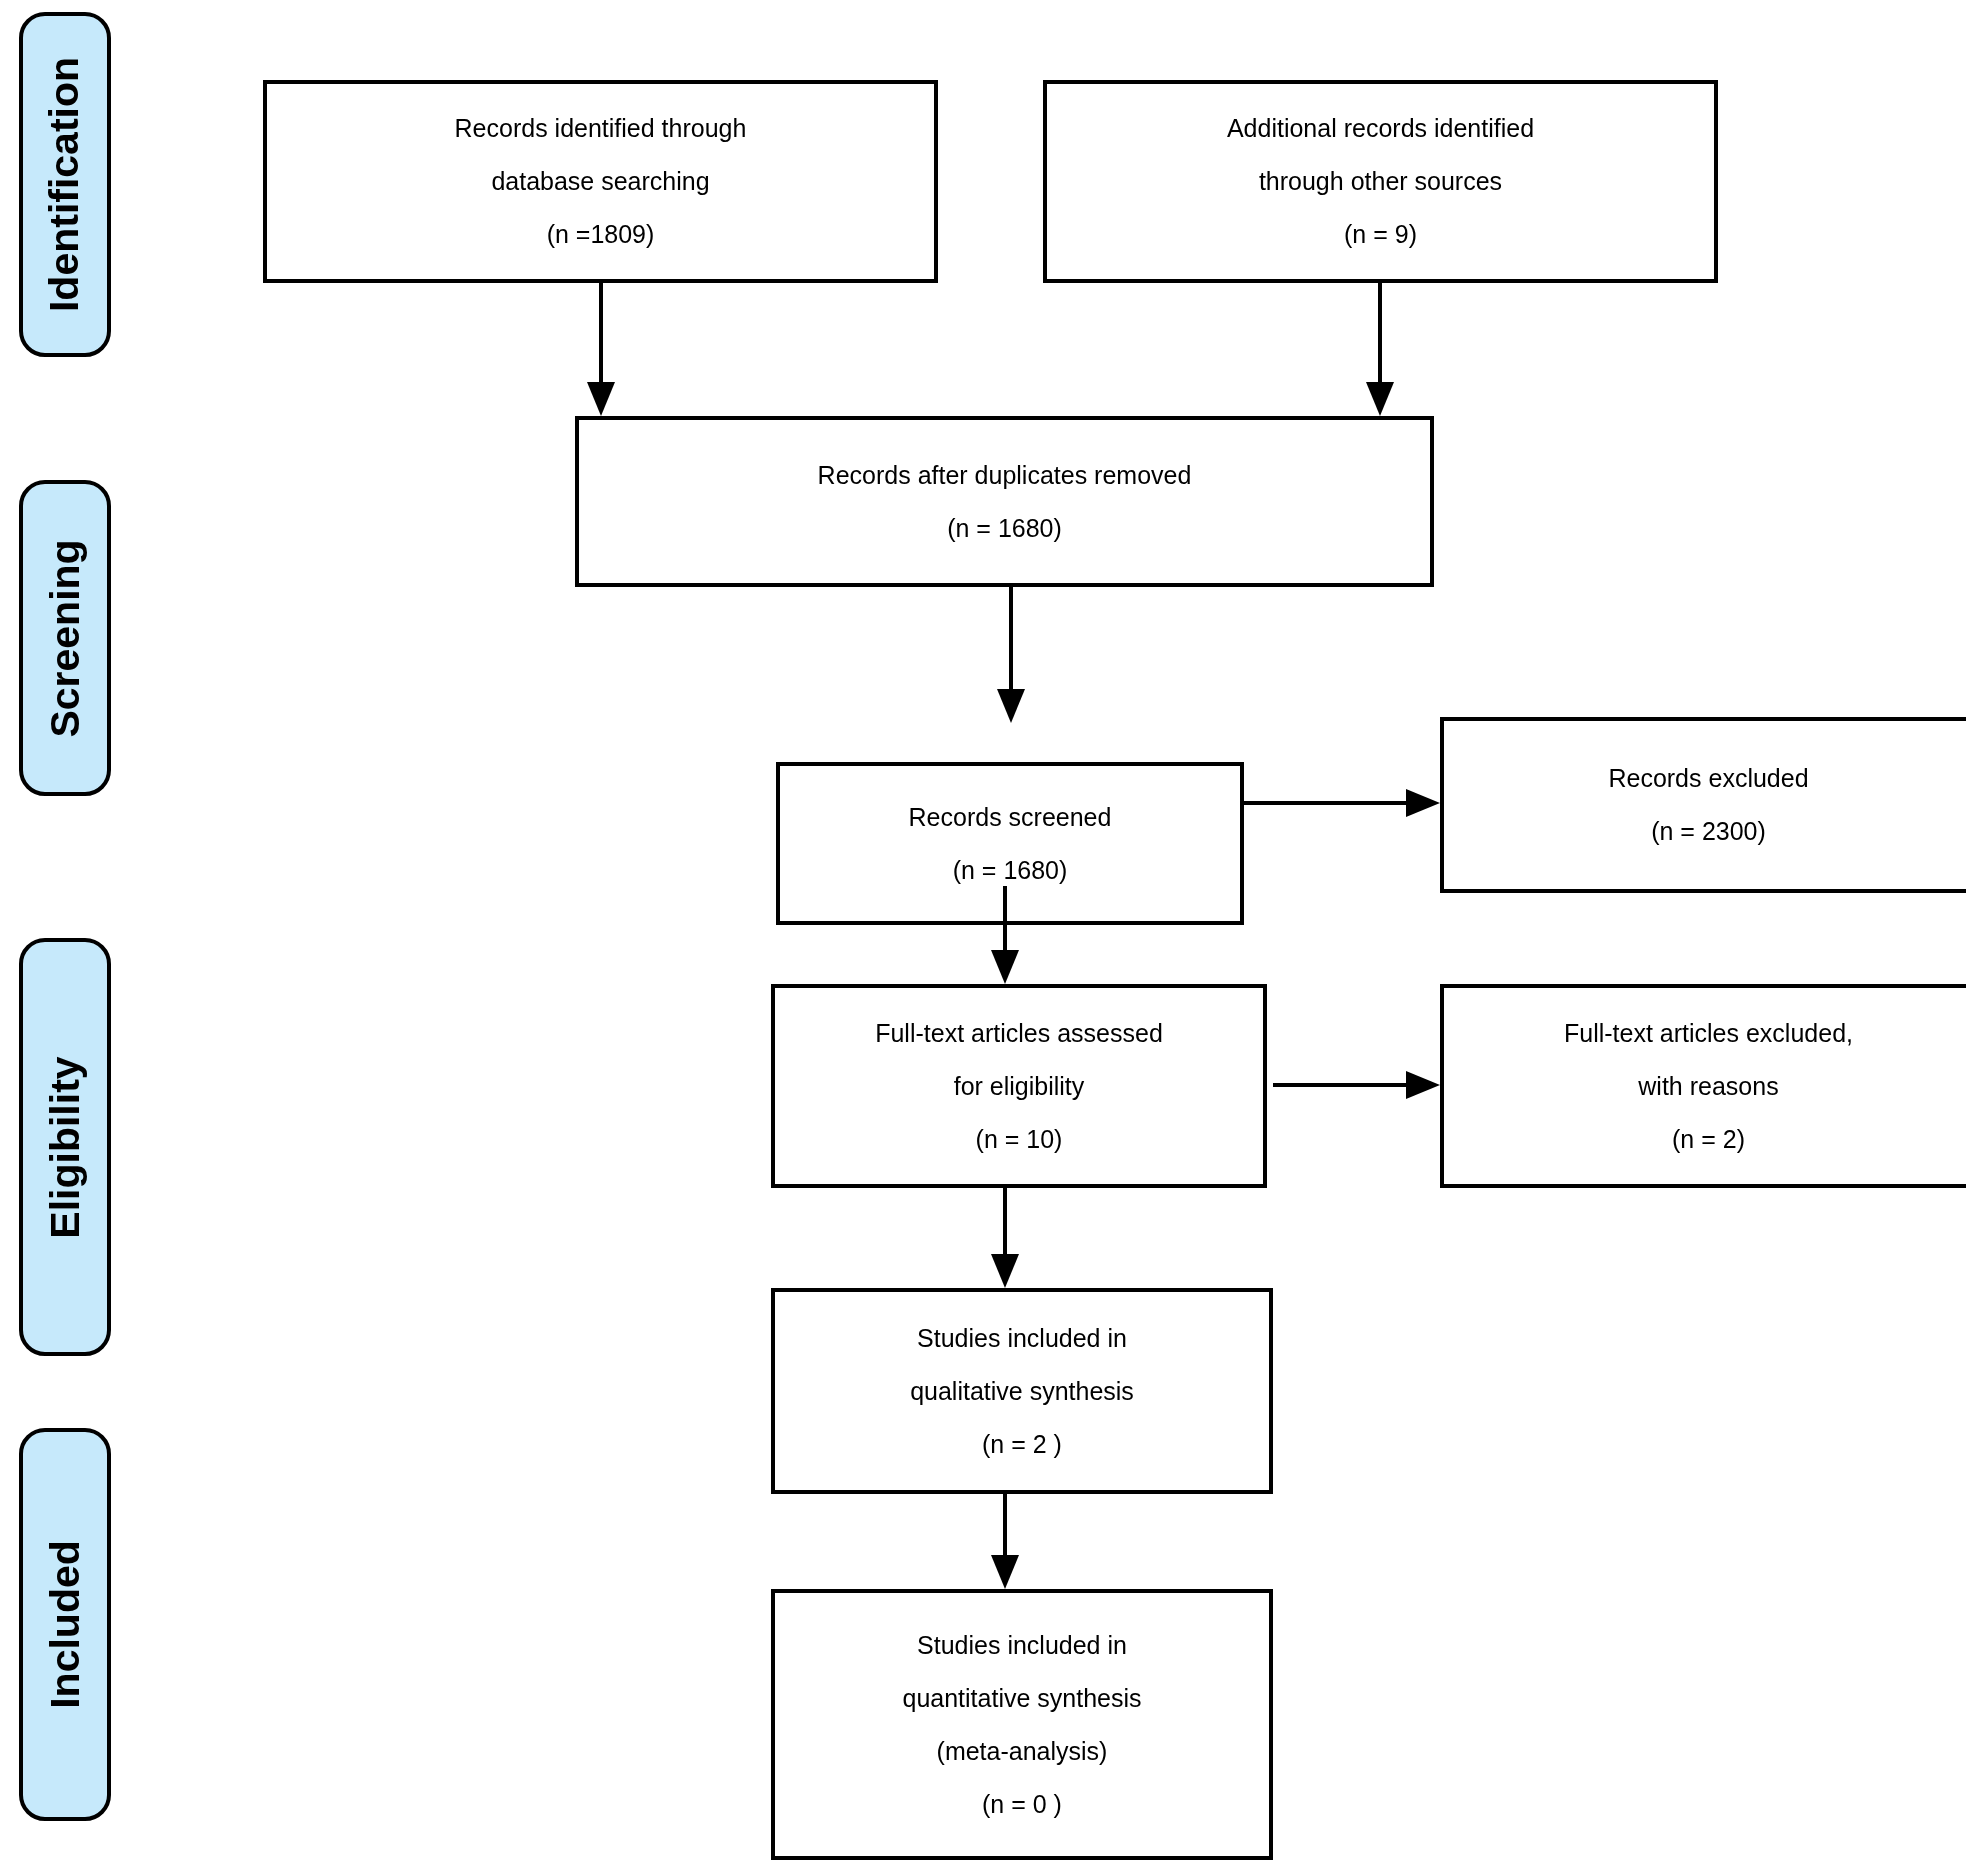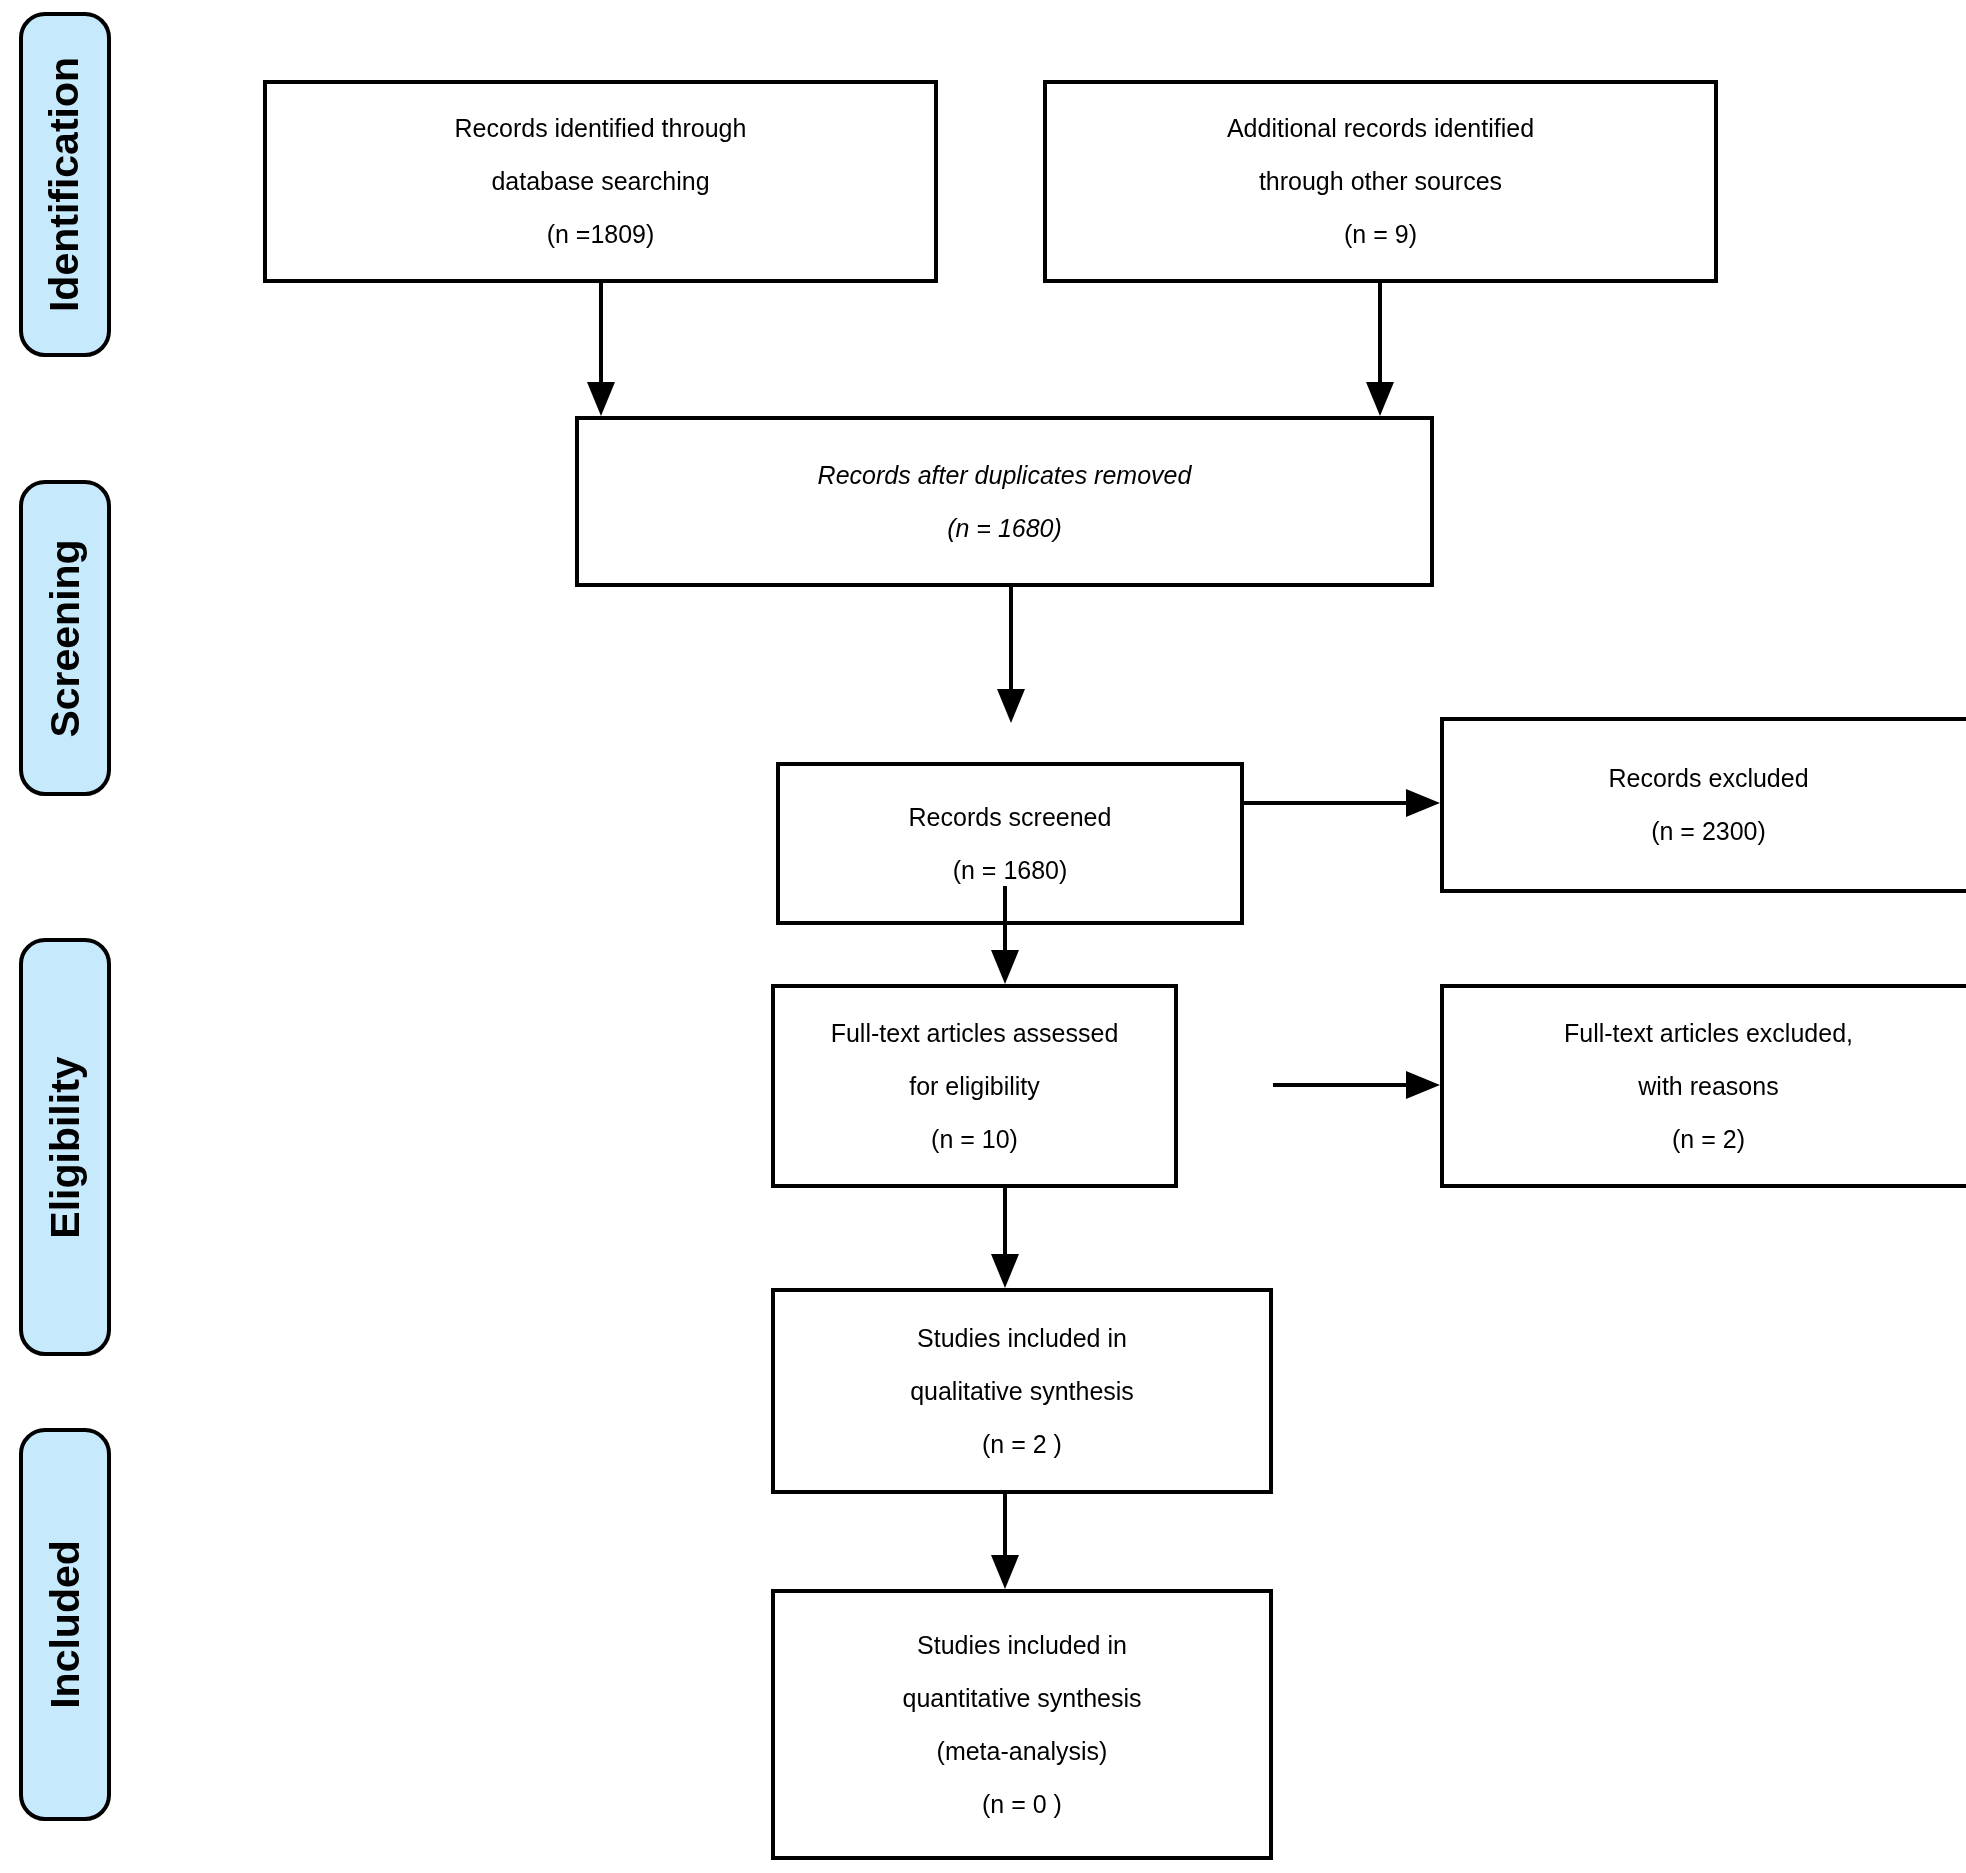--- a/index.html
+++ b/index.html
@@ -89,35 +89,35 @@
     <span class="box-text">Records identified through
 database searching
 (n =1809)</span>
   </div>
   <div class="flowbox" style="left:1043px; top:80px; width:675px; height:203px;">
     <span class="box-text">Additional records identified
 through other sources
 (n = 9)</span>
   </div>
 
-  <div class="flowbox" style="left:575px; top:416px; width:859px; height:171px;font-style:italic;">
+  <div class="flowbox" style="left:575px; top:416px; width:859px; height:171px;">
     <span class="box-text">Records after duplicates removed
 (n = 1680)</span>
   </div>
 
   <div class="flowbox" style="left:776px; top:762px; width:468px; height:163px;">
     <span class="box-text">Records screened
 (n = 1680)</span>
   </div>
   <div class="flowbox" style="left:1440px; top:717px; width:537px; height:176px;">
     <span class="box-text">Records excluded
 (n = 2300)</span>
   </div>
 
-  <div class="flowbox" style="left:771px; top:984px; width:407px; height:204px;">
+  <div class="flowbox" style="left:771px; top:984px; width:496px; height:204px;">
     <span class="box-text">Full-text articles assessed
 for eligibility
 (n = 10)</span>
   </div>
   <div class="flowbox" style="left:1440px; top:984px; width:537px; height:204px;">
     <span class="box-text">Full-text articles excluded,
 with reasons
 (n = 2)</span>
   </div>
 

